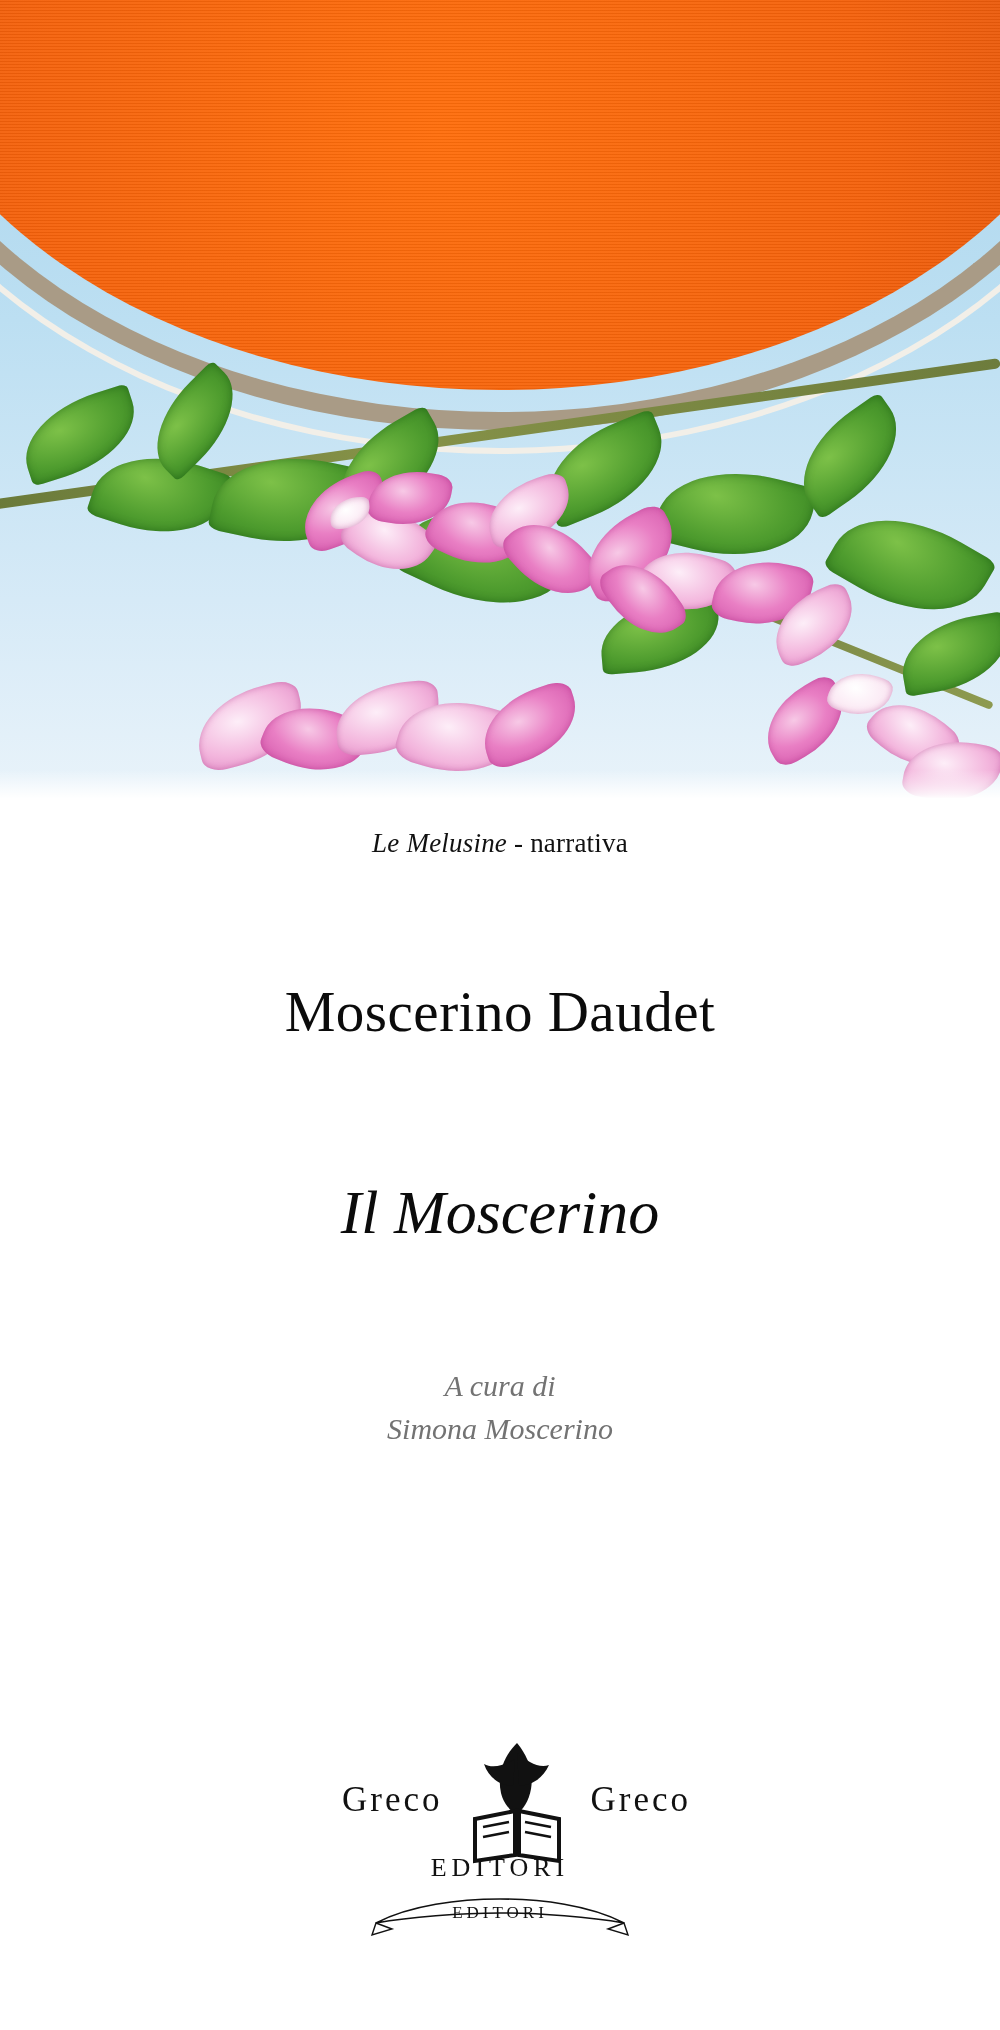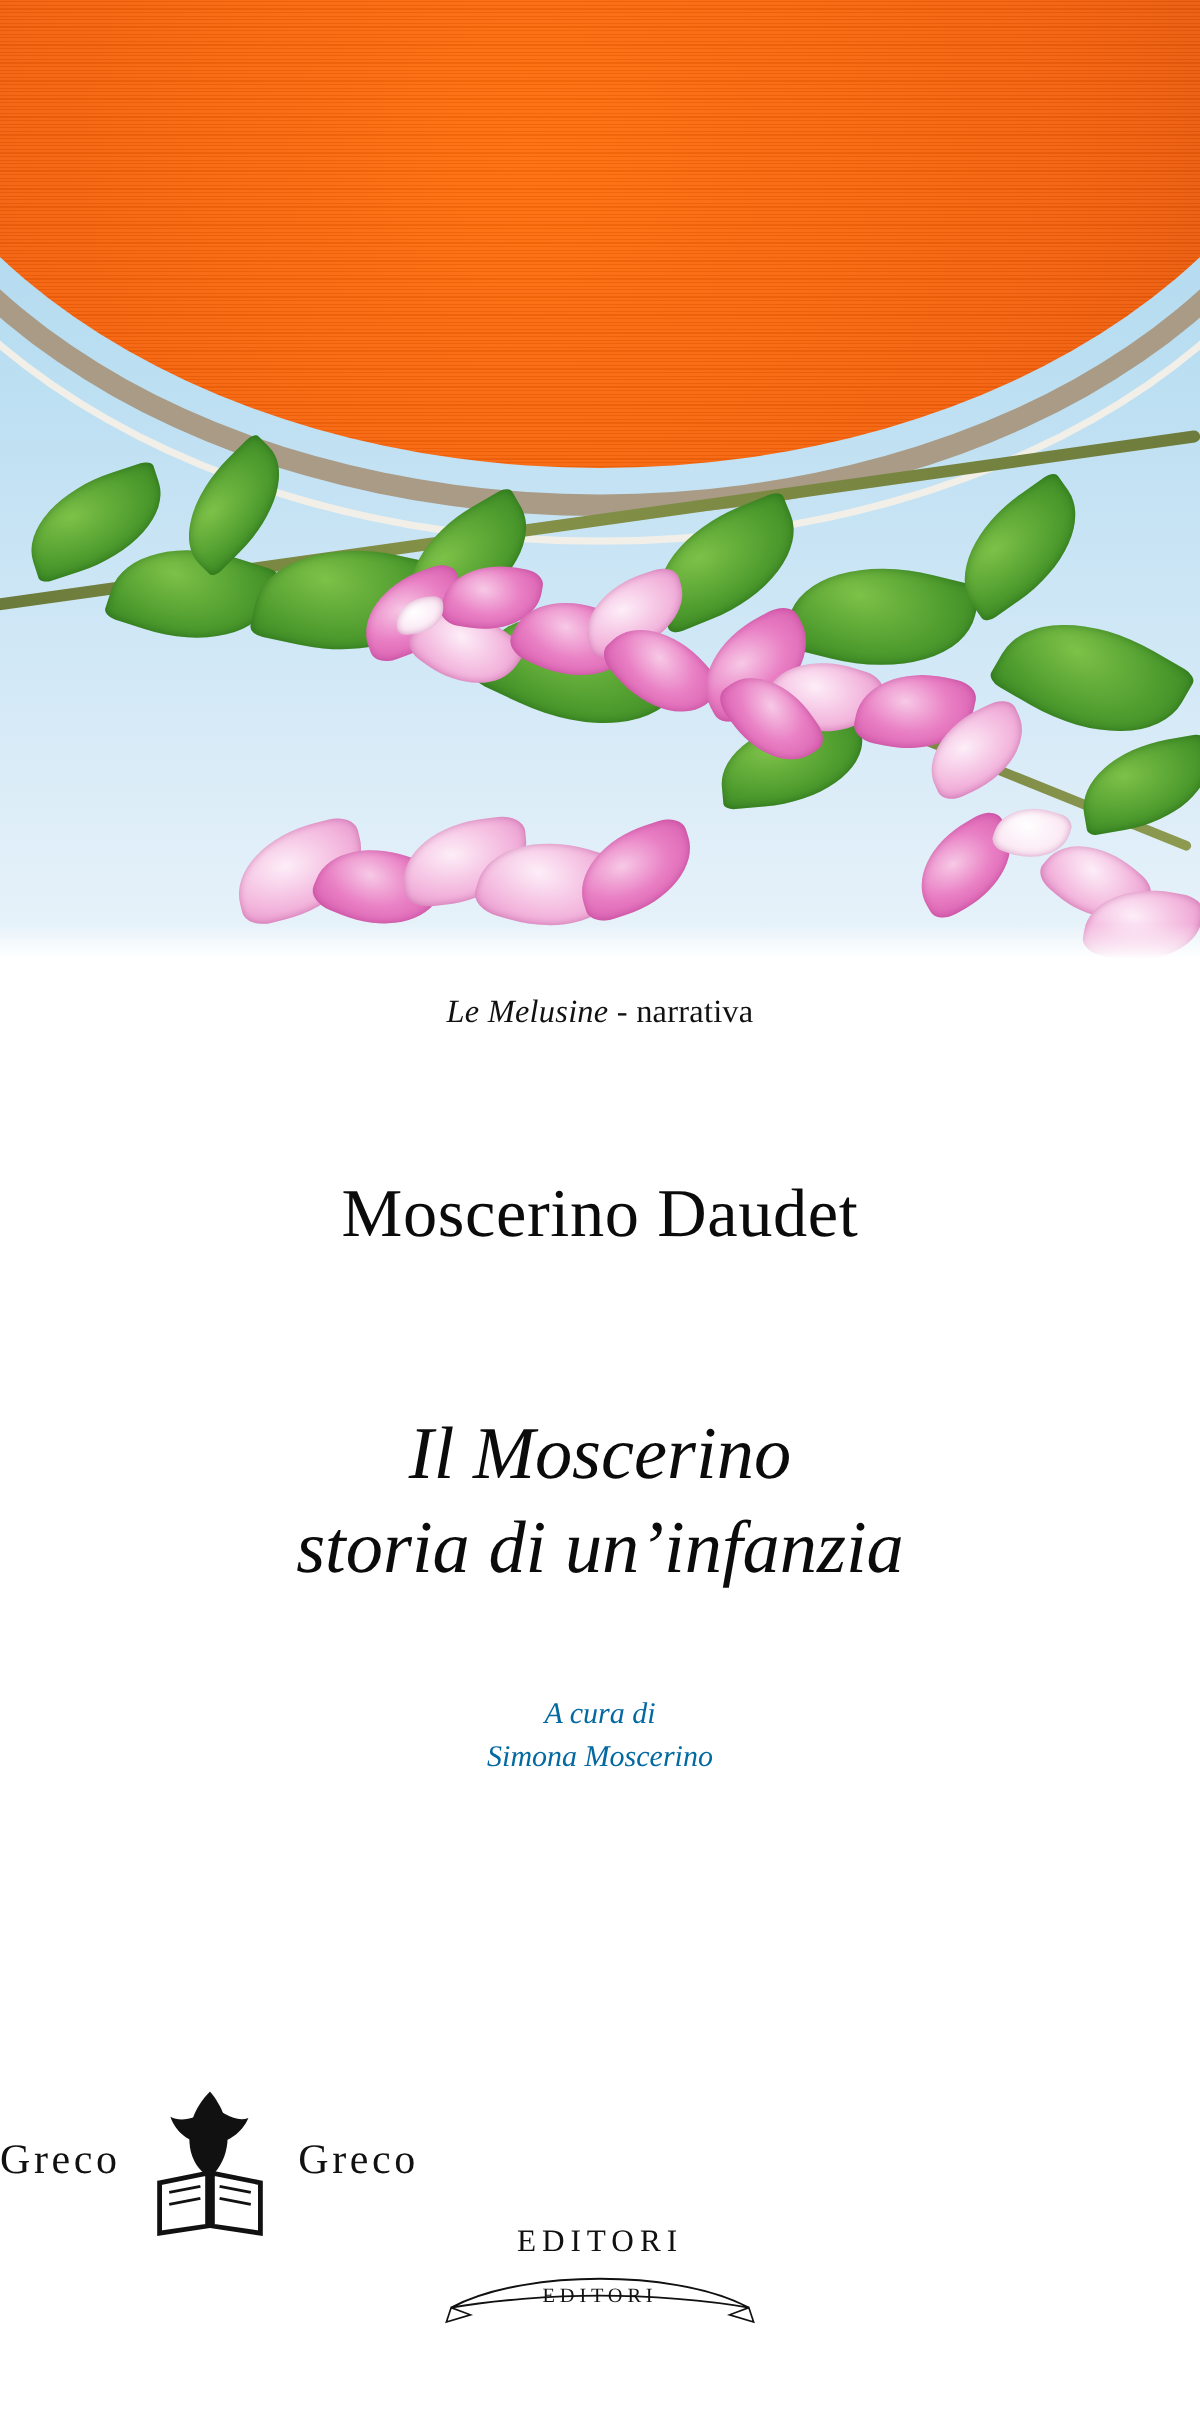--- a/index.html
+++ b/index.html
@@ -174,40 +174,42 @@
   .title {
     margin-top: 130px;
     font-style: italic;
     font-size: 62px;
     line-height: 1.25;
     color: #0b0b0b;
   }
   .title .line2 { display: block; }
 
   .editor-block {
-    margin-top: 82px;
+    margin-top: 112px;
     font-style: italic;
-    font-size: 25px;
+    font-size: 30px;
     line-height: 1.45;
-    color: #0369a1;
+    color: #737373;
   }
 
   
   .publisher {
     position: absolute;
     left: 0;
     top: 1735px;
     width: 1000px;
     text-align: center;
   }
   .logo-row {
     display: flex;
     align-items: center;
+    justify-content: center;
     gap: 14px;
     height: 130px;
+    margin-left: 33px;
   }
   .logo-word {
     font-family: "Liberation Serif", serif;
     font-size: 35px;
     letter-spacing: 3px;
     color: #111;
   }
   .logo-mark {
     width: 120px;
     height: 130px;
@@ -325,21 +327,20 @@
   <div class="text-area">
 
     <div class="series-line">
       <span class="series-name">Le Melusine</span><span> - </span><span>narrativa</span>
     </div>
 
     <div class="author">Moscerino Daudet</div>
 
     <div class="title">
       <span class="line1">Il Moscerino</span>
-      <span class="line2">storia di un’infanzia</span>
     </div>
 
     <div class="editor-block">
       <div>A cura di</div>
       <div>Simona Moscerino</div>
     </div>
   </div>
 
   <div class="publisher">
     <div class="logo-row">

